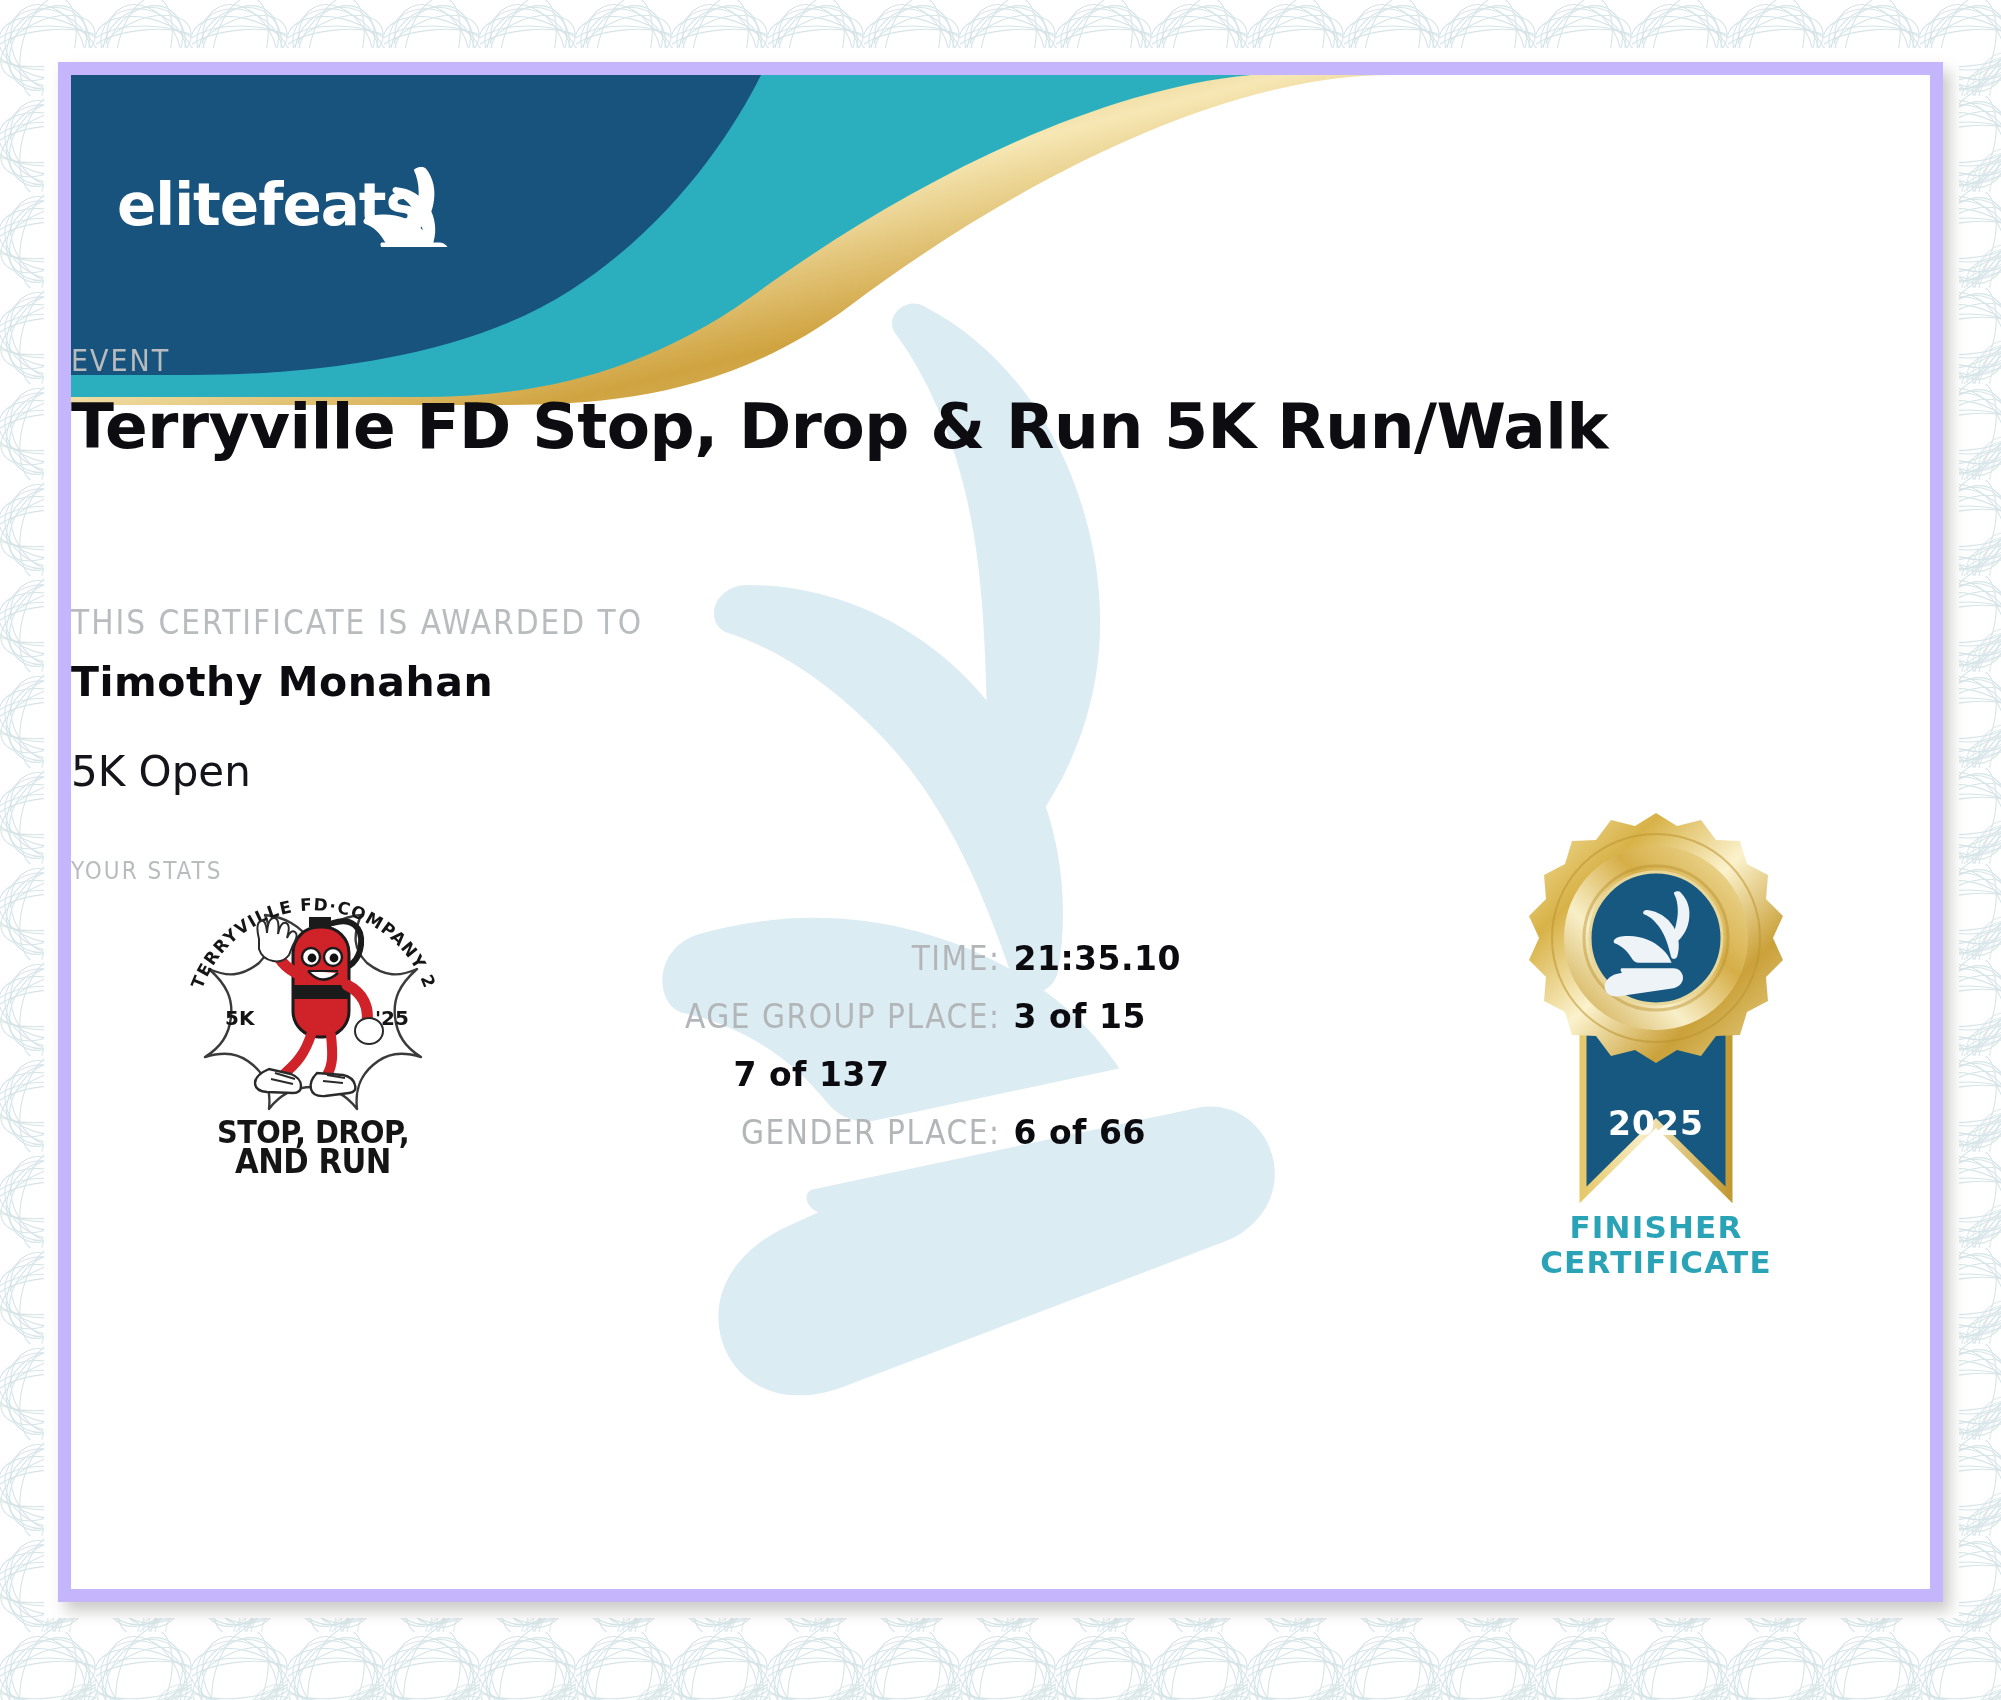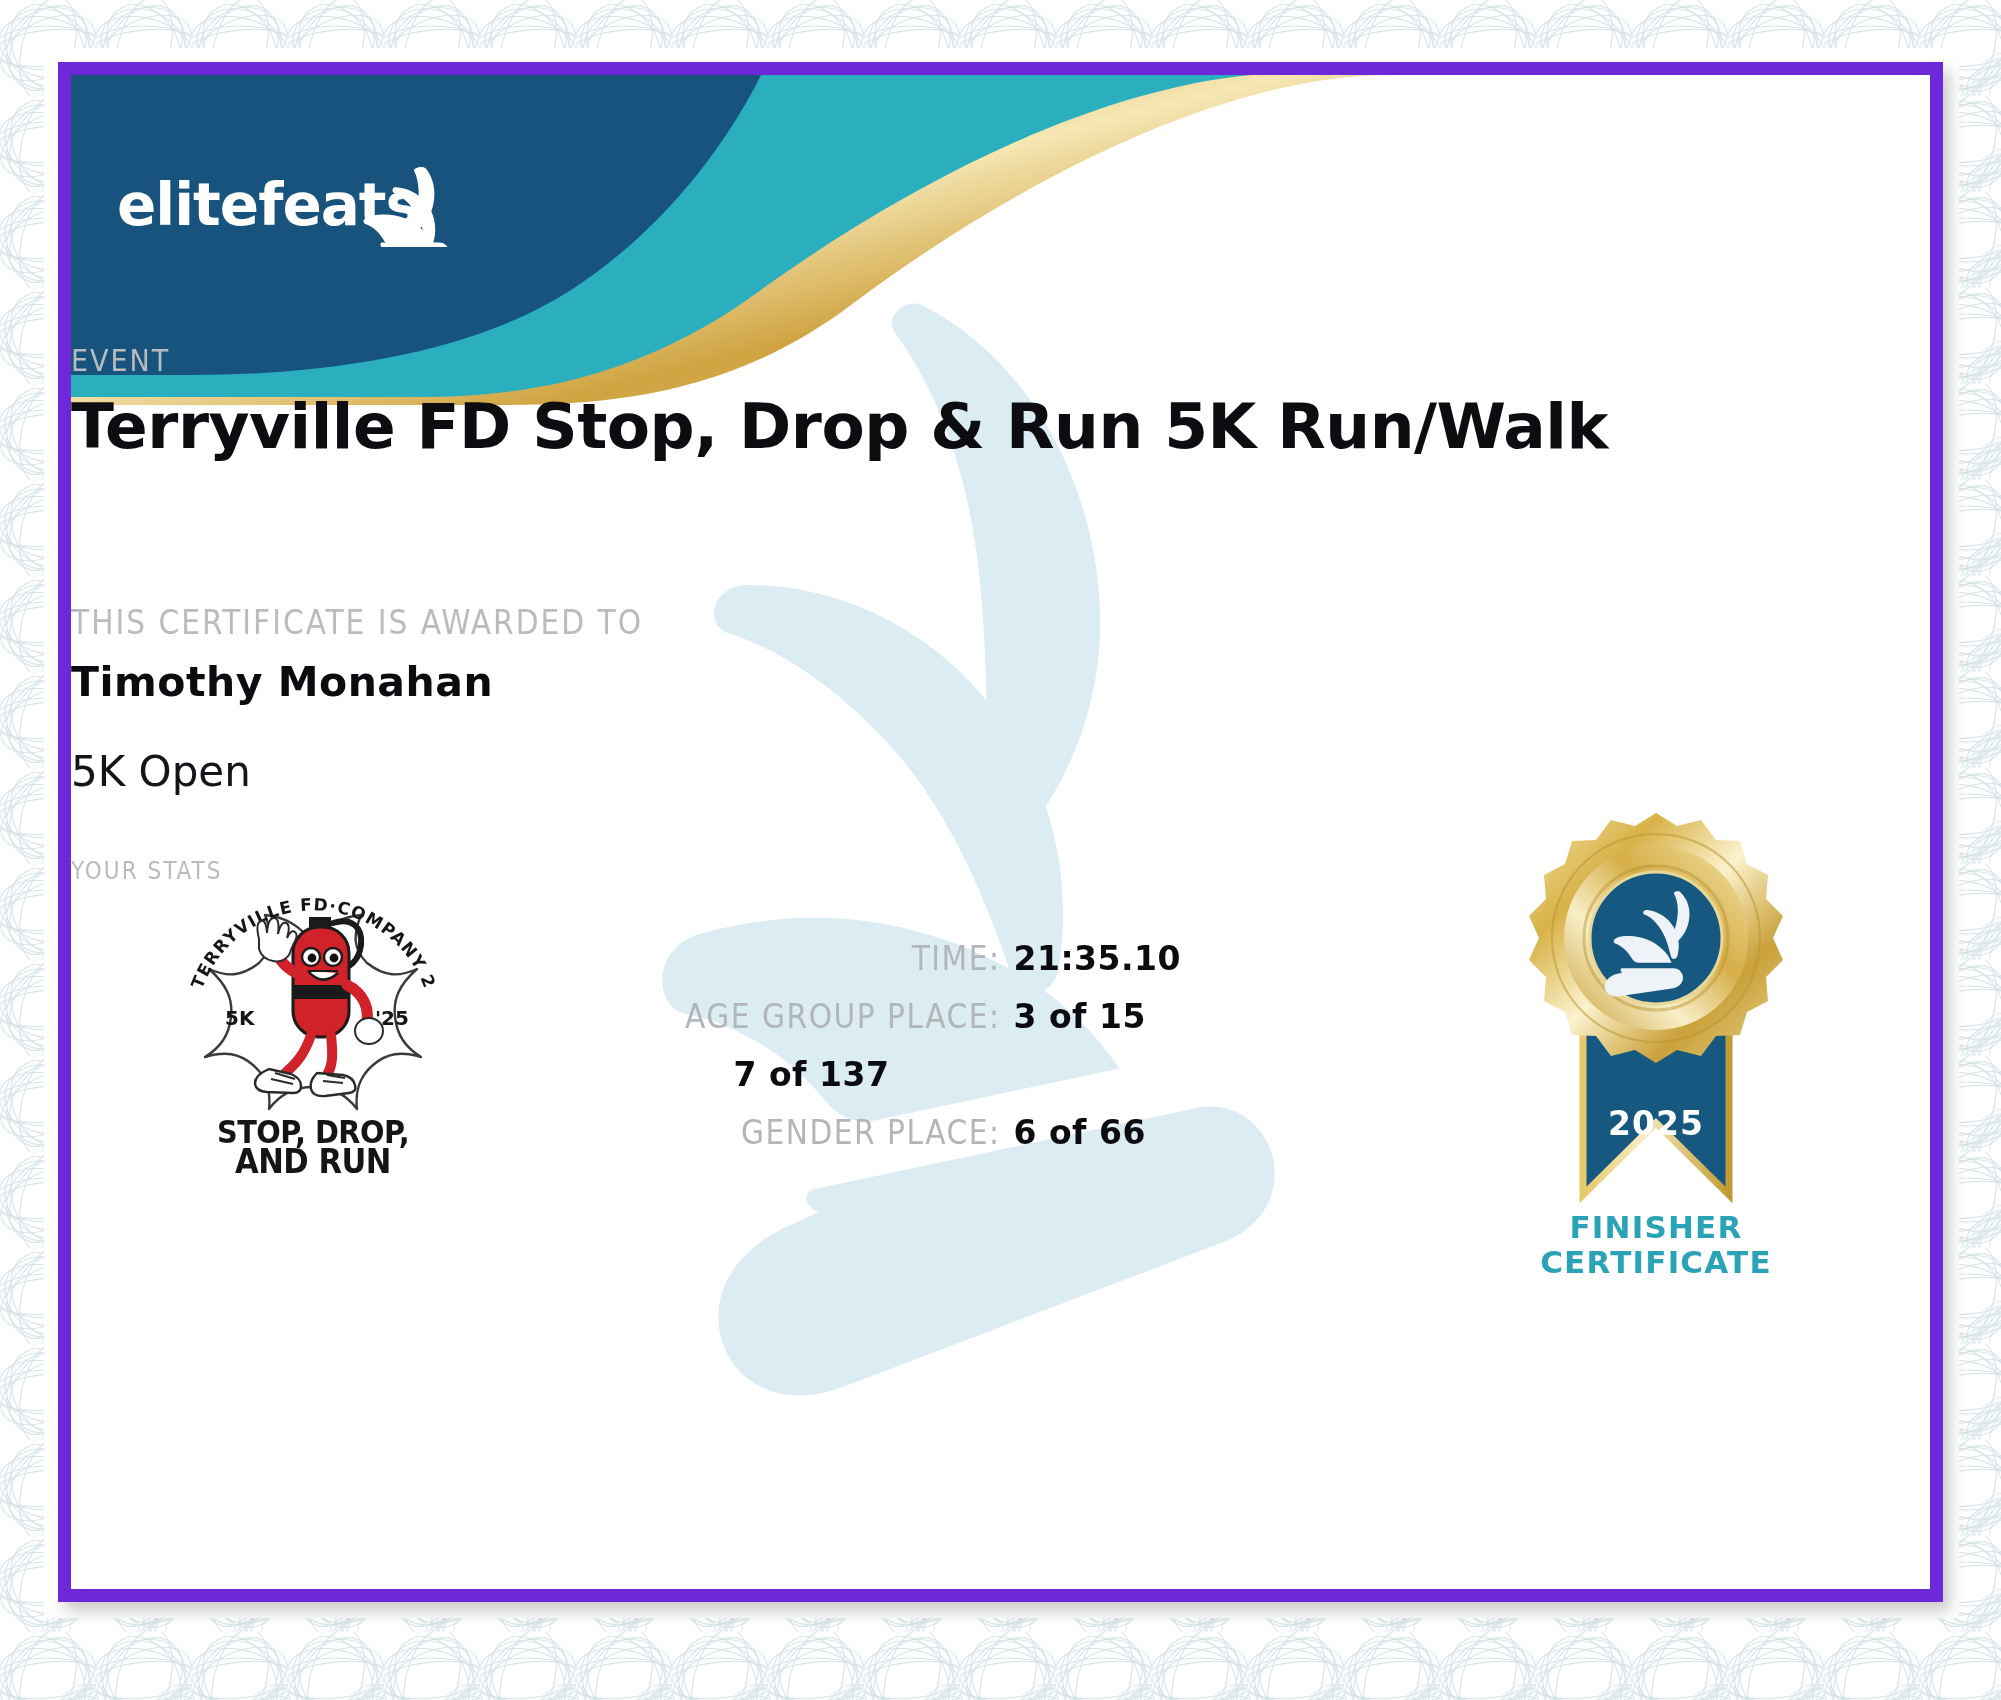--- a/index.html
+++ b/index.html
@@ -22,21 +22,21 @@
     position:absolute; inset:0;
     z-index:0;
     opacity:.85;
   }
 
   
   #cert-frame {
     position:absolute;
     left:58px; top:62px;
     width:1885px; height:1540px;
-    background:#6d28d9;
+    background:#c4b5fd;
     padding:13px;
     z-index:2;
     box-shadow:7px 9px 14px rgba(80,80,70,.30);
   }
   #cert-inner {
     position:relative;
     width:100%; height:100%;
     background:#ffffff;
     overflow:hidden;
   }

